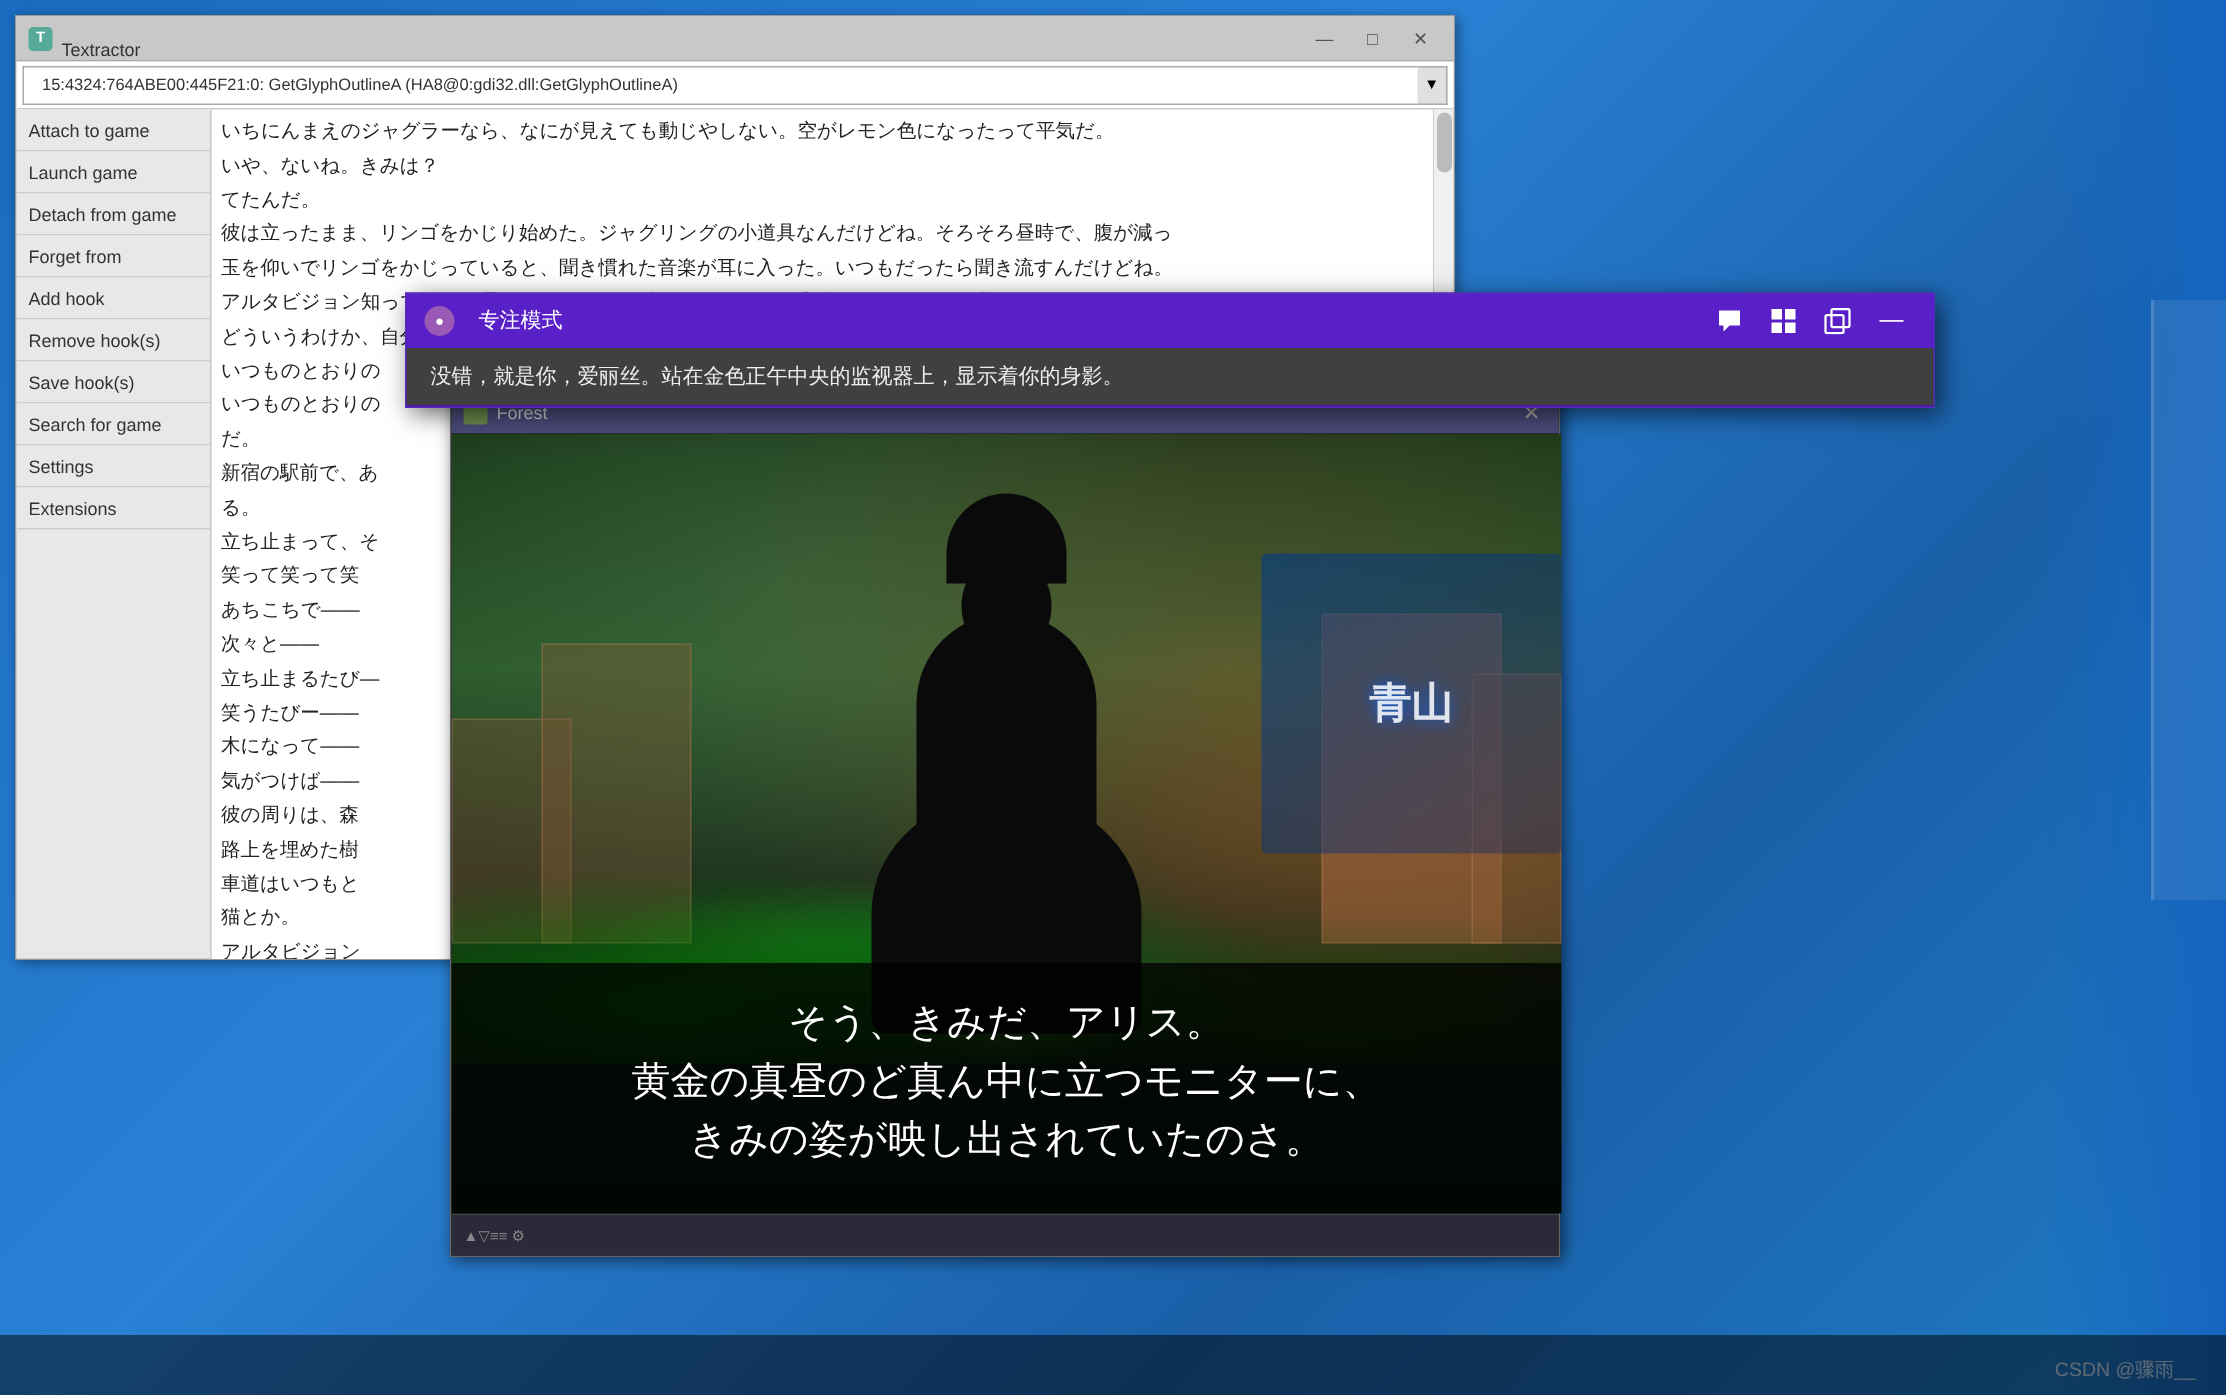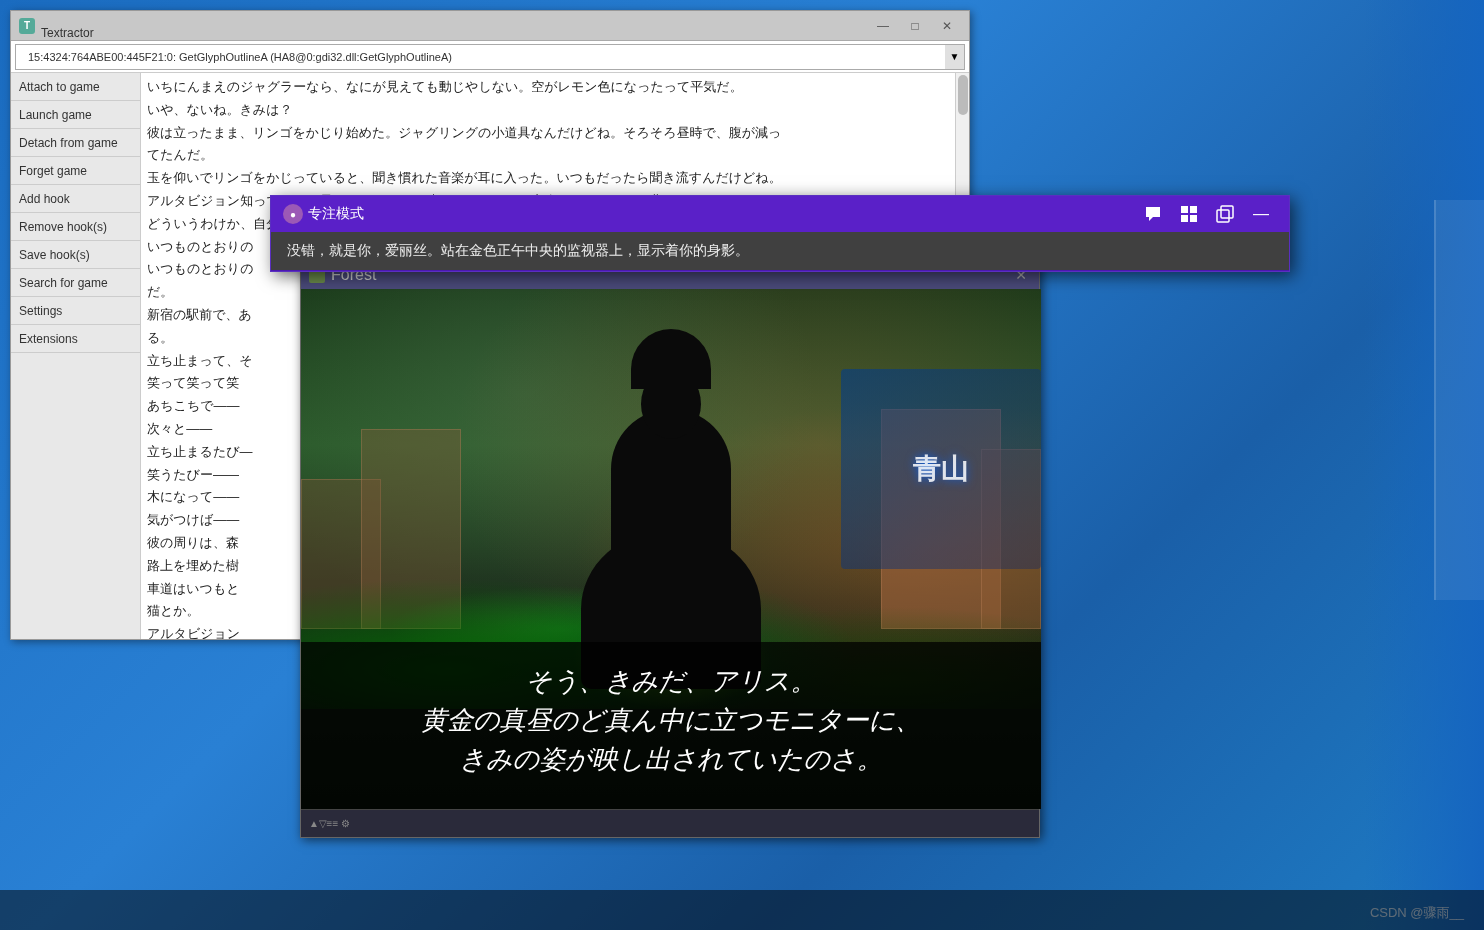--- a/index.html
+++ b/index.html
@@ -190,21 +190,21 @@
       display: flex;
       align-items: center;
       padding: 0 12px;
       flex-shrink: 0;
     }
 
     .focus-title-text {
       color: white;
       font-size: 14px;
       flex: 1;
-      margin-left: 5px;
+      margin-left: 16px;
     }
 
     .focus-controls {
       display: flex;
       gap: 4px;
       align-items: center;
     }
 
     .focus-ctrl-btn {
       width: 32px;
@@ -253,21 +253,21 @@
       width: 16px;
       height: 16px;
       background: #6a8a4a;
       border-radius: 2px;
       margin-right: 6px;
       flex-shrink: 0;
     }
 
     .game-title {
       color: #ccc;
-      font-size: 16px;
+      font-size: 12px;
       flex: 1;
     }
 
     .game-close {
       width: 20px;
       height: 20px;
       border: none;
       background: transparent;
       color: #aaa;
       cursor: pointer;
@@ -406,21 +406,20 @@
       background: rgba(0,0,0,0.75);
       padding: 20px 30px 30px;
     }
 
     .subtitle-text {
       color: white;
       font-size: 26px;
       line-height: 1.5;
       text-align: center;
       font-family: 'MS Gothic', 'Yu Gothic', sans-serif;
-      font-style: italic;
     }
 
     
     .game-bottombar {
       height: 28px;
       background: #2a2a3a;
       display: flex;
       align-items: center;
       padding: 0 8px;
       border-top: 1px solid #444;
@@ -498,34 +497,34 @@
     <input class="hook-dropdown" type="text" style="border-right: none; padding-left: 12px;" value="15:4324:764ABE00:445F21:0: GetGlyphOutlineA (HA8@0:gdi32.dll:GetGlyphOutlineA)">
     <div class="hook-dropdown-arrow">▼</div>
   </div>
 
   <div class="main-content">
 
     <div class="sidebar">
       <button class="sidebar-btn">Attach to game</button>
       <button class="sidebar-btn">Launch game</button>
       <button class="sidebar-btn">Detach from game</button>
-      <button class="sidebar-btn">Forget game</button>
+      <button class="sidebar-btn">Forget from</button>
       <button class="sidebar-btn">Add hook</button>
       <button class="sidebar-btn">Remove hook(s)</button>
       <button class="sidebar-btn">Save hook(s)</button>
       <button class="sidebar-btn">Search for game</button>
       <button class="sidebar-btn">Settings</button>
       <button class="sidebar-btn">Extensions</button>
     </div>
 
     <div class="text-area" id="textArea">
     <div class="text-line">いちにんまえのジャグラーなら、なにが見えても動じやしない。空がレモン色になったって平気だ。</div>
         <div class="text-line">いや、ないね。きみは？</div>
+        <div class="text-line">てたんだ。</div>
         <div class="text-line">彼は立ったまま、リンゴをかじり始めた。ジャグリングの小道具なんだけどね。そろそろ昼時で、腹が減っ</div>
-        <div class="text-line">てたんだ。</div>
         <div class="text-line">玉を仰いでリンゴをかじっていると、聞き慣れた音楽が耳に入った。いつもだったら聞き流すんだけどね。</div>
         <div class="text-line">アルタビジョン知ってる？お昼のバラエティが映るんだけれど、音楽は、そのテーマ曲だったんだ。</div>
         <div class="text-line">どういうわけか、自分でもわからない。でも彼は引きつけられた。まるで鐘の音が響き渡ったように。</div>
         <div class="text-line">いつものとおりの</div>
         <div class="text-line">いつものとおりの</div>
         <div class="text-line">だ。</div>
         <div class="text-line">新宿の駅前で、あ</div>
         <div class="text-line">る。</div>
         <div class="text-line">立ち止まって、そ</div>
         <div class="text-line">笑って笑って笑</div>

